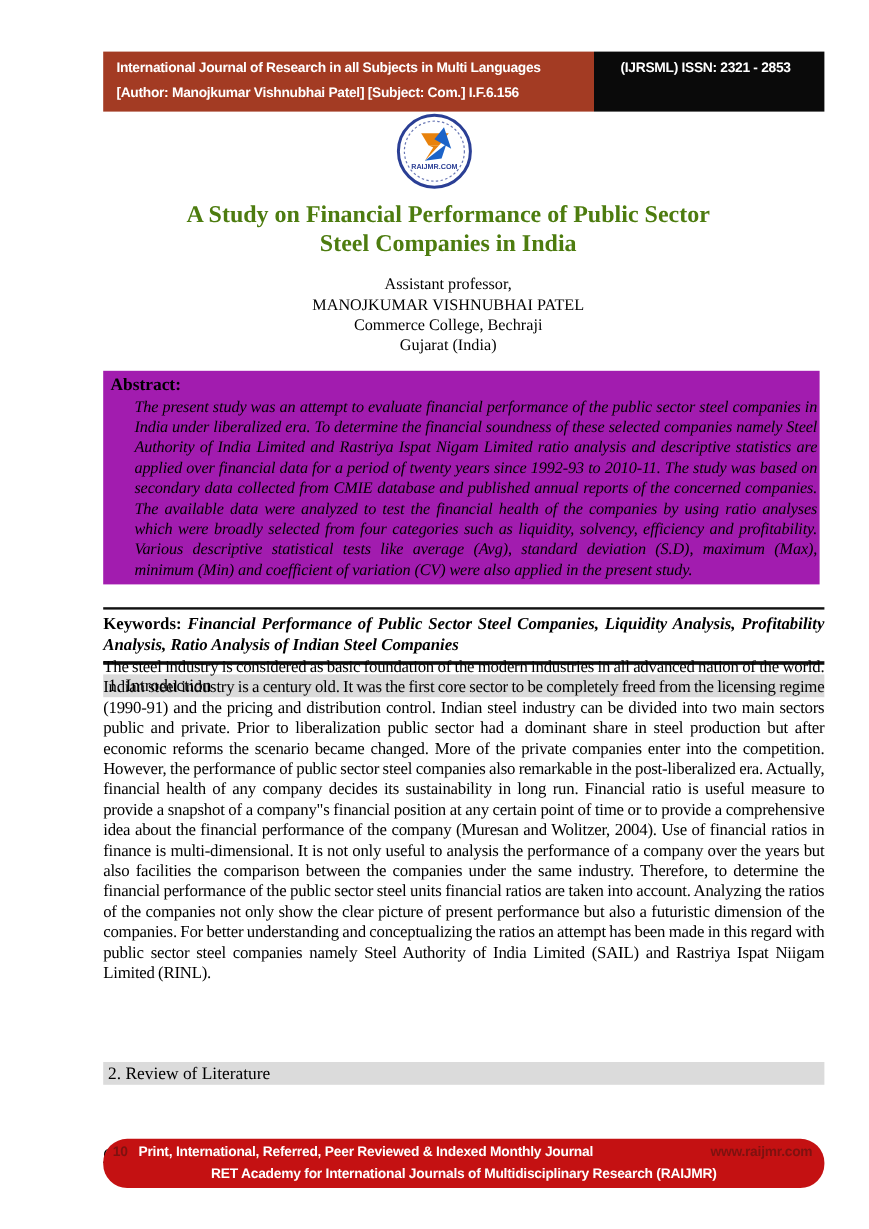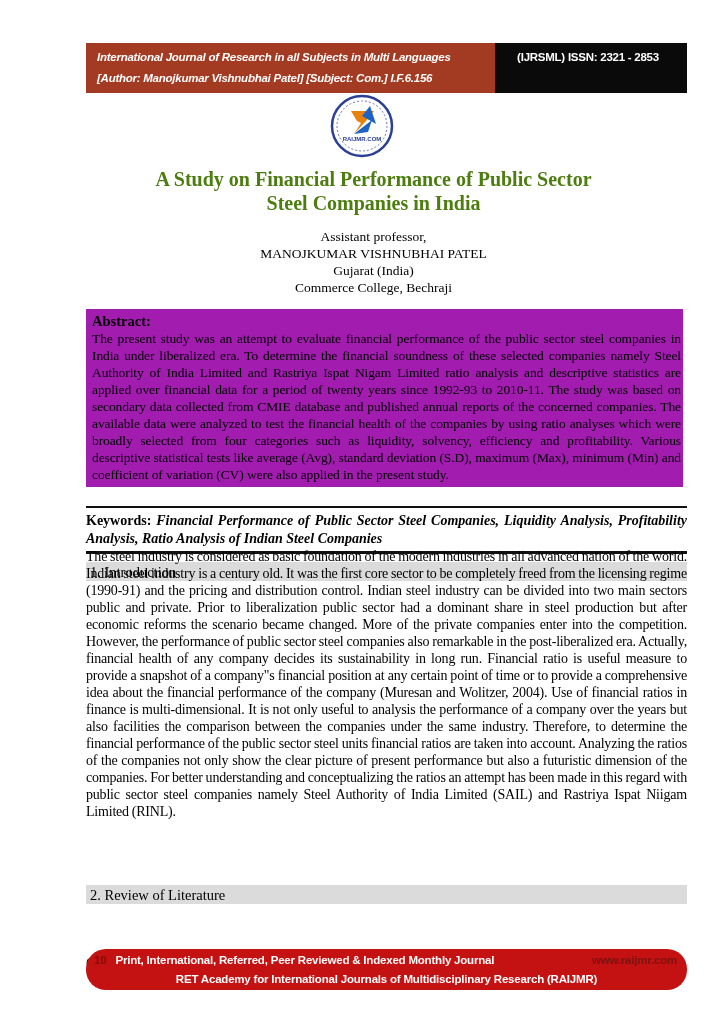--- a/index.html
+++ b/index.html
@@ -5,36 +5,36 @@
   html,body { margin:0; padding:0; background:#ffffff; }
   .page {
     position:relative; width:724px; height:1024px; background:#ffffff;
     font-family:"Liberation Serif","DejaVu Serif",serif; overflow:hidden;
   }
   
   .hdr { position:absolute; left:86px; top:43px; width:601px; height:50px; display:flex;
          font-family:"Liberation Sans","DejaVu Sans",sans-serif; font-weight:bold;
          font-size:11.5px; letter-spacing:-0.25px; }
   .hdr-left  { flex:0 0 398px; background:#A33B23; color:#ffffff; padding:4px 0 0 11px;
-               line-height:21px; white-space:nowrap; overflow:hidden;font-style:italic; }
+               line-height:21px; white-space:nowrap; overflow:hidden; }
   .hdr-right { flex:1; background:#0A0A0A; color:#ffffff; padding:4px 6px 0 0;
                line-height:21px; text-align:center; }
   
   .logo { position:absolute; left:330px; top:94px; width:64px; height:64px; }
   
   .title { position:absolute; left:86px; top:167px; width:601px; text-align:center;
            transform:translateX(-13px); font-weight:bold; font-size:20px; line-height:24px; color:#4d7c0f; }
   .author { position:absolute; left:86px; top:228px; width:601px; text-align:center;
             transform:translateX(-13px); font-size:13.5px; line-height:17px; color:#000; }
   
   .abstract { position:absolute; left:86px; top:309px; width:589px; background:#a21caf;
               padding:3px 2px 4px 6px; }
   .abstract-label { font-weight:bold; font-size:14.5px; line-height:18px; }
-  .abstract-text  { font-size:13.5px; line-height:17px; text-align:justify;
-                    letter-spacing:-0.1px; }
+  .abstract-text  { font-style:italic; font-size:13.5px; line-height:17px; text-align:justify;
+                    letter-spacing:-0.1px;margin-left:20px; }
   
   .rule1 { position:absolute; left:86px; top:506px; width:601px; height:2px; background:#111; }
   .rule2 { position:absolute; left:86px; top:551px; width:601px; height:3px; background:#111; }
   
   .keywords { position:absolute; left:86px; top:512px; width:601px; font-size:14px;
               line-height:18px; text-align:justify; font-weight:bold; }
   .kw-text { font-style:italic; }
   
   .sec-head { position:absolute; left:86px; width:597px; height:18px; background:#DBDBDB;
               font-weight:normal; font-size:14.5px; line-height:18px; padding:1px 0 0 4px; }
@@ -82,22 +82,22 @@
   </div>
 
   <div class="title">
     <div>A Study on Financial Performance of Public Sector</div>
     <div>Steel Companies in India</div>
   </div>
 
   <div class="author">
     <div>Assistant professor,</div>
     <div>MANOJKUMAR VISHNUBHAI PATEL</div>
+    <div>Commerce College, Bechraji</div>
     <div>Gujarat (India)</div>
-    <div>Commerce College, Bechraji</div>
   </div>
 
   <div class="abstract">
     <div class="abstract-label">Abstract:</div>
     <div class="abstract-text">The present study was an attempt to evaluate financial performance of the public sector steel companies in India under liberalized era. To determine the financial soundness of these selected companies namely Steel Authority of India Limited and Rastriya Ispat Nigam Limited ratio analysis and descriptive statistics are applied over financial data for a period of twenty years since 1992-93 to 2010-11. The study was based on secondary data collected from CMIE database and published annual reports of the concerned companies. The available data were analyzed to test the financial health of the companies by using ratio analyses which were broadly selected from four categories such as liquidity, solvency, efficiency and profitability. Various descriptive statistical tests like average (Avg), standard deviation (S.D), maximum (Max), minimum (Min) and coefficient of variation (CV) were also applied in the present study.</div>
   </div>
 
   <div class="rule1"></div>
   <div class="keywords">
     <span>Keywords:</span>

